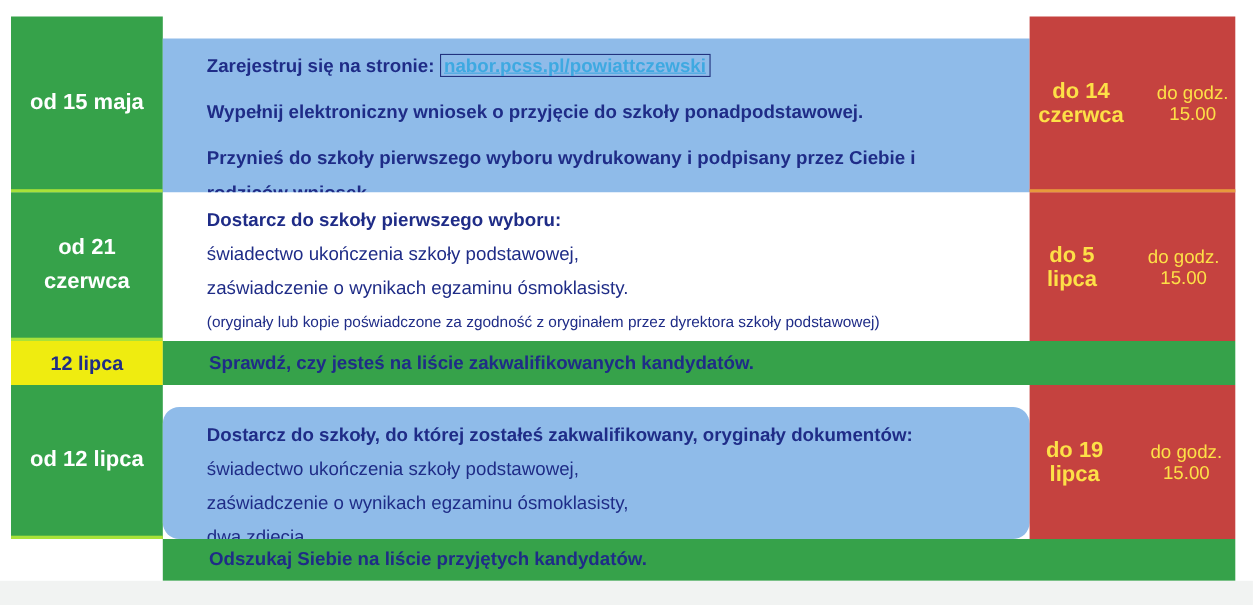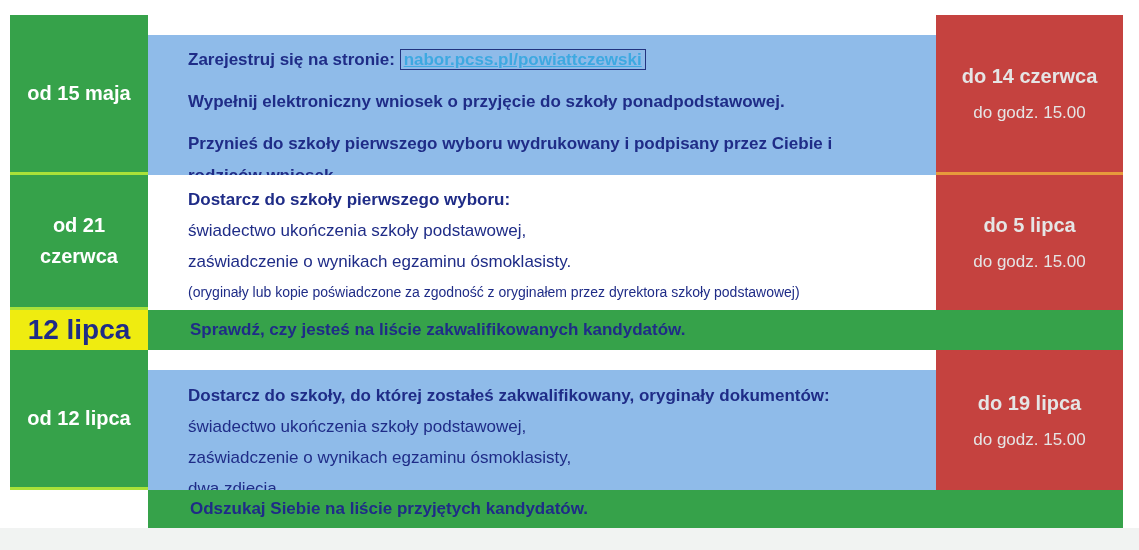--- a/index.html
+++ b/index.html
@@ -20,39 +20,39 @@
   .cell{overflow:hidden;}
   
   .date-cell{
     background:var(--green); color:#ffffff; font-weight:700; font-size:20px;
     display:flex; flex-direction:column; align-items:center; justify-content:center;
     text-align:center;
   }
   .date-cell .date-line{display:block; line-height:31px;text-align:center;}
   .has-sep{border-bottom:3px solid var(--green-border);}
   .date-yellow{
-    background:var(--yellow); color:var(--navy); font-weight:700; font-size:28px;
+    background:var(--yellow); color:var(--navy); font-weight:700; font-size:18px;
     display:flex; align-items:center; justify-content:center; text-align:center;
   }
   
   .task-cell{color:var(--navy); font-size:17px; padding:9px 28px 0 40px;}
   .task-blue{background:var(--blue);margin-top:20px;}
   .task-white{background:#ffffff;}
   .task-cell p{line-height:32px; margin:0 0 10px 0;}
   .task-cell.tight p{line-height:31px; margin:0;}
   .bold{font-weight:700;}
   .note-line{font-size:14px; line-height:31px;}
   .reg-link{
     color:var(--link); font-weight:700; text-decoration:underline;
     border:1.5px solid #22337f; padding:0 3px; cursor:pointer;
   }
   
   .deadline-cell{
-    background:var(--red); color:#e5e5e5; text-align:center;
-    display:flex; flex-direction:column; align-items:center; justify-content:center;
+    background:var(--red); color:#fde047; text-align:center;
+    display:flex; align-items:center; justify-content:center;
     gap:16px;
   }
   .deadline-cell .dl-date{font-weight:700; font-size:20px; line-height:22px;}
   .deadline-cell .dl-time{font-weight:400; font-size:17px; line-height:19px;}
   .has-sep-orange{border-bottom:3px solid var(--orange-border);}
   
   .status-band{
     grid-column:2 / 4; background:var(--green); color:var(--navy);
     font-weight:700; font-size:17px; display:flex; align-items:center;
     padding-left:42px;
@@ -95,21 +95,21 @@
       <div class="dl-date">do 5 lipca</div>
       <div class="dl-time">do godz. 15.00</div>
     </div>
 
     <div class="cell date-yellow">12 lipca</div>
     <div class="cell status-band">Sprawdź, czy jesteś na liście zakwalifikowanych kandydatów.</div>
 
     <div class="cell date-cell has-sep">
       <span class="date-line">od 12 lipca</span>
     </div>
-    <div class="cell task-cell task-blue tight" style="padding-top:10px;">
+    <div class="cell task-cell task-blue tight" style="padding-top:10px;border-radius:15px;">
       <p class="bold">Dostarcz do szkoły, do której zostałeś zakwalifikowany, oryginały dokumentów:</p>
       <p>świadectwo ukończenia szkoły podstawowej,</p>
       <p>zaświadczenie o wynikach egzaminu ósmoklasisty,</p>
       <p>dwa zdjęcia.</p>
     </div>
     <div class="cell deadline-cell">
       <div class="dl-date">do 19 lipca</div>
       <div class="dl-time">do godz. 15.00</div>
     </div>
 

